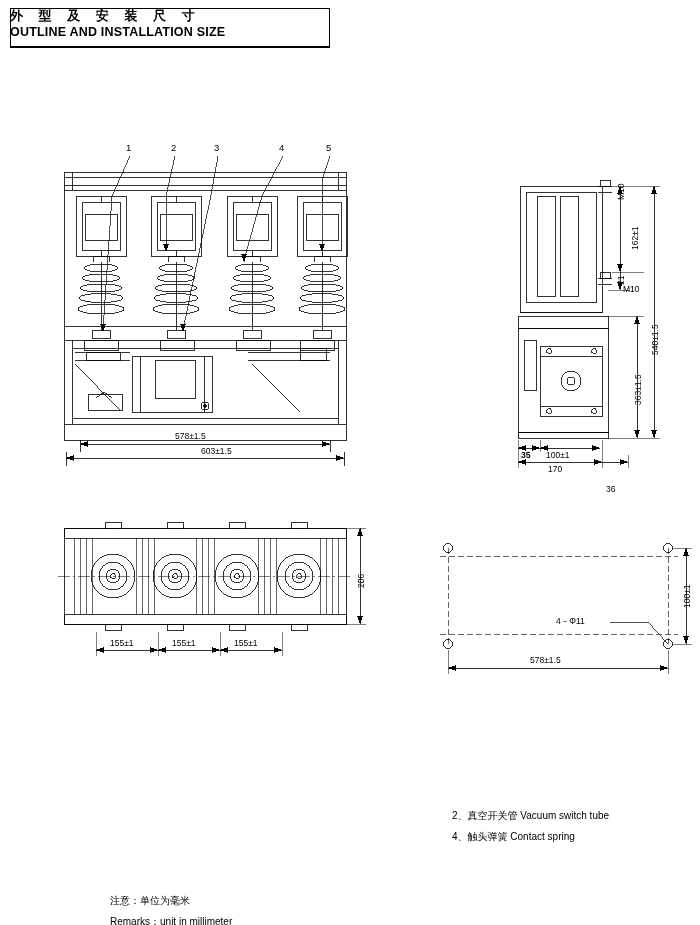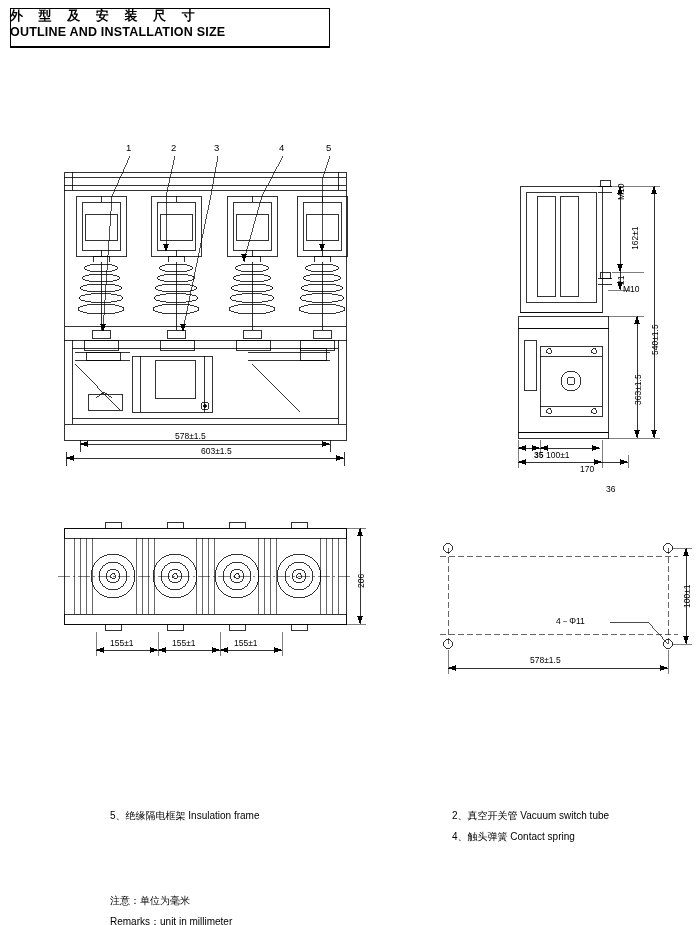--- a/index.html
+++ b/index.html
@@ -379,37 +379,36 @@
   <div class="dim-txt" style="left:175px;top:431px;">578±1.5</div>
   <div class="dim-txt" style="left:161px;top:446px;margin-left:40px;">603±1.5</div>
 
   <div class="dim-txt rot" style="left:616px;top:200px;">M10</div>
   <div class="dim-txt rot" style="left:630px;top:250px;">162±1</div>
   <div class="dim-txt rot" style="left:616px;top:285px;">21</div>
   <div class="dim-txt" style="left:623px;top:284px;">M10</div>
   <div class="dim-txt rot" style="left:633px;top:405px;">363±1.5</div>
   <div class="dim-txt rot" style="left:650px;top:355px;">540±1.5</div>
 
-  <div class="dim-txt" style="left:534px;top:450px;font-weight:bold;">35</div>
+  <div class="dim-txt" style="left:521px;top:450px;font-weight:bold;">35</div>
   <div class="dim-txt" style="left:546px;top:450px;">100±1</div>
-  <div class="dim-txt" style="left:580px;top:464px;">170</div>
+  <div class="dim-txt" style="left:548px;top:464px;">170</div>
   <div class="dim-txt" style="left:606px;top:484px;">36</div>
 
   <div class="dim-txt rot" style="left:356px;top:588px;">206</div>
   <div class="dim-txt" style="left:110px;top:638px;">155±1</div>
   <div class="dim-txt" style="left:172px;top:638px;">155±1</div>
   <div class="dim-txt" style="left:234px;top:638px;">155±1</div>
 
   <div class="dim-txt rot" style="left:682px;top:608px;">100±1</div>
   <div class="dim-txt" style="left:556px;top:616px;">4－Φ11</div>
   <div class="dim-txt" style="left:530px;top:655px;">578±1.5</div>
 
   <div class="legend">
     <div class="col c1">
-      <div>5、绝缘隔电框架  Insulation frame</div>
     </div>
     <div class="col c2">
       <div>2、真空开关管  Vacuum switch tube</div>
       <div>4、触头弹簧  Contact spring</div>
     </div>
     <div class="rem">
       <div>注意：单位为毫米</div>
       <div>Remarks：unit in millimeter</div>
     </div>
   </div>

